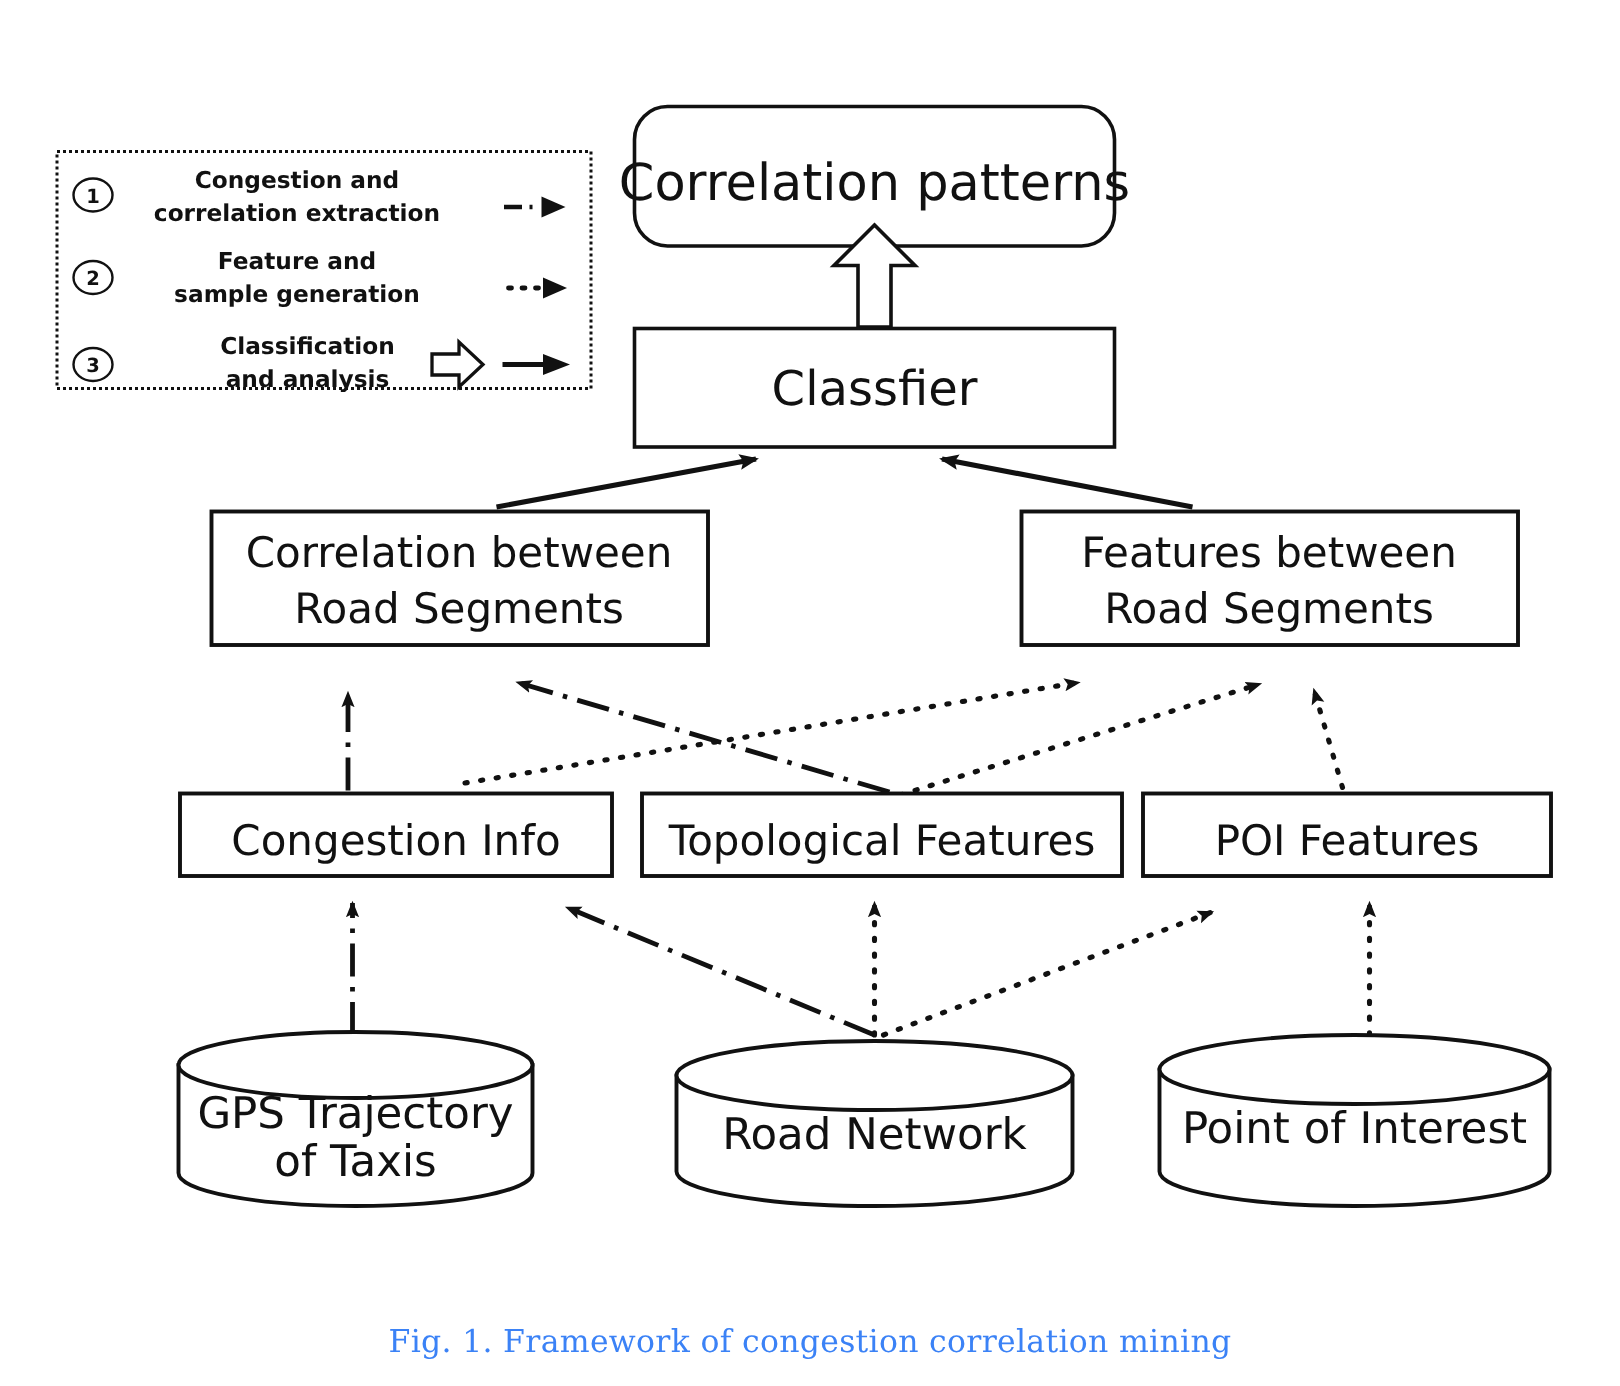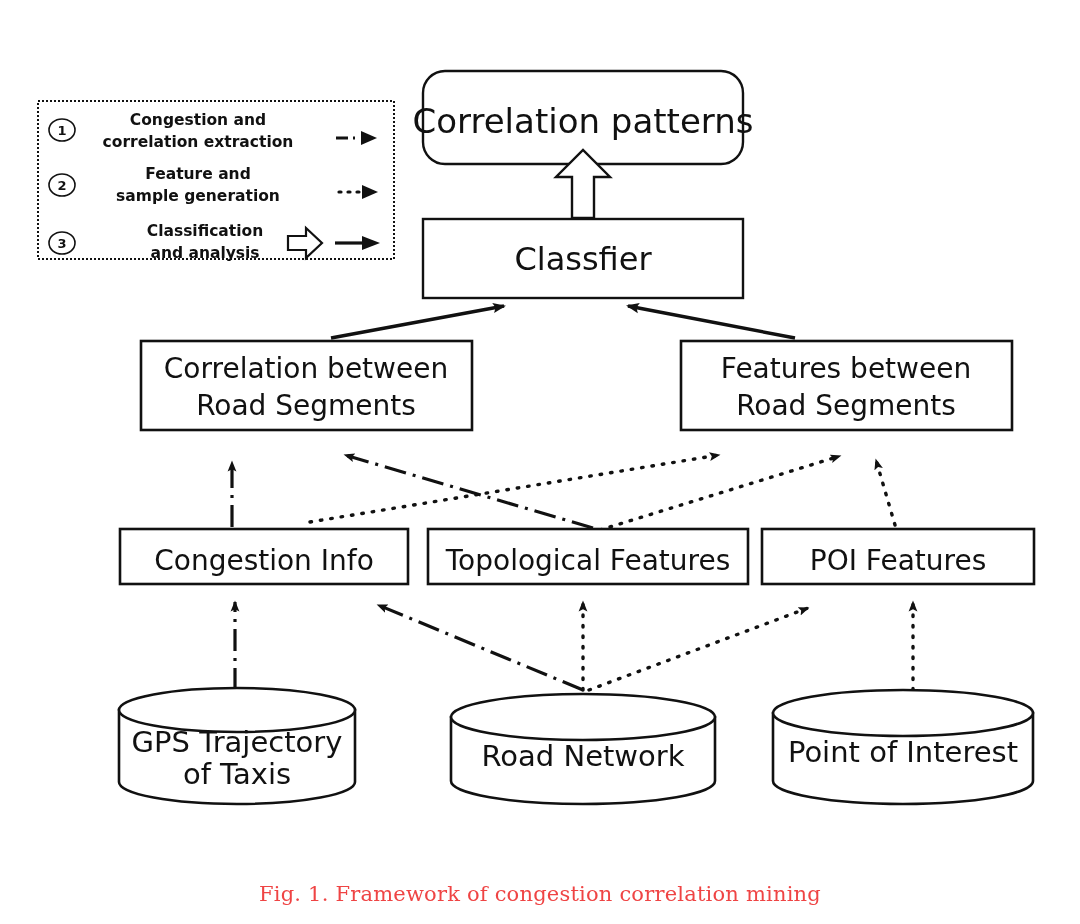--- a/index.html
+++ b/index.html
@@ -3,21 +3,21 @@
 <meta charset="utf-8">
 <style>
   html,body{margin:0;padding:0;background:#ffffff;}
   body{width:1080px;height:924px;font-family:"DejaVu Sans",sans-serif;}
   #stage{position:relative;width:1080px;height:924px;overflow:hidden;background:#fff;}
   svg#diagram{position:absolute;left:0;top:0;width:1080px;height:924px;}
   .nodetext{font-family:"DejaVu Sans",sans-serif;fill:#111;text-anchor:middle;}
   .legendtext{font-family:"DejaVu Sans",sans-serif;font-weight:bold;fill:#111;text-anchor:middle;font-size:15.5px;}
   .numtext{font-family:"DejaVu Sans",sans-serif;font-weight:bold;fill:#111;text-anchor:middle;font-size:13px;}
   .caption{position:absolute;left:0;bottom:18px;width:1080px;text-align:center;
-           font-family:"DejaVu Serif",serif;font-size:21px;color:#ef4444;letter-spacing:.2px;}
+           font-family:"DejaVu Serif",serif;font-size:21px;color:#3b82f6;letter-spacing:.2px;}
   .shapefill{fill:#ffffff;stroke:#111;}
 </style>
 </head>
 <body>
 
 <div id="stage">
 
   <svg id="diagram" viewBox="0 0 1080 924">
     <defs>
       <marker id="solidhead" markerWidth="12" markerHeight="12" refX="9.5" refY="5" orient="auto" markerUnits="userSpaceOnUse">

